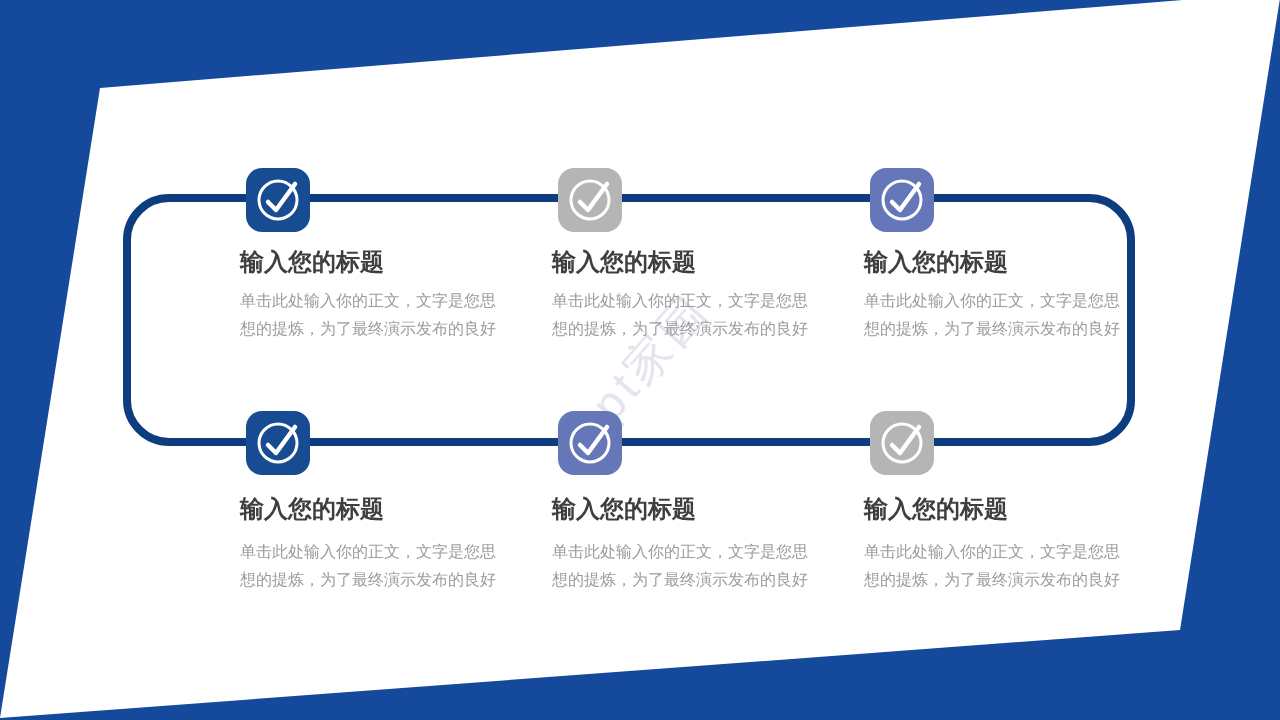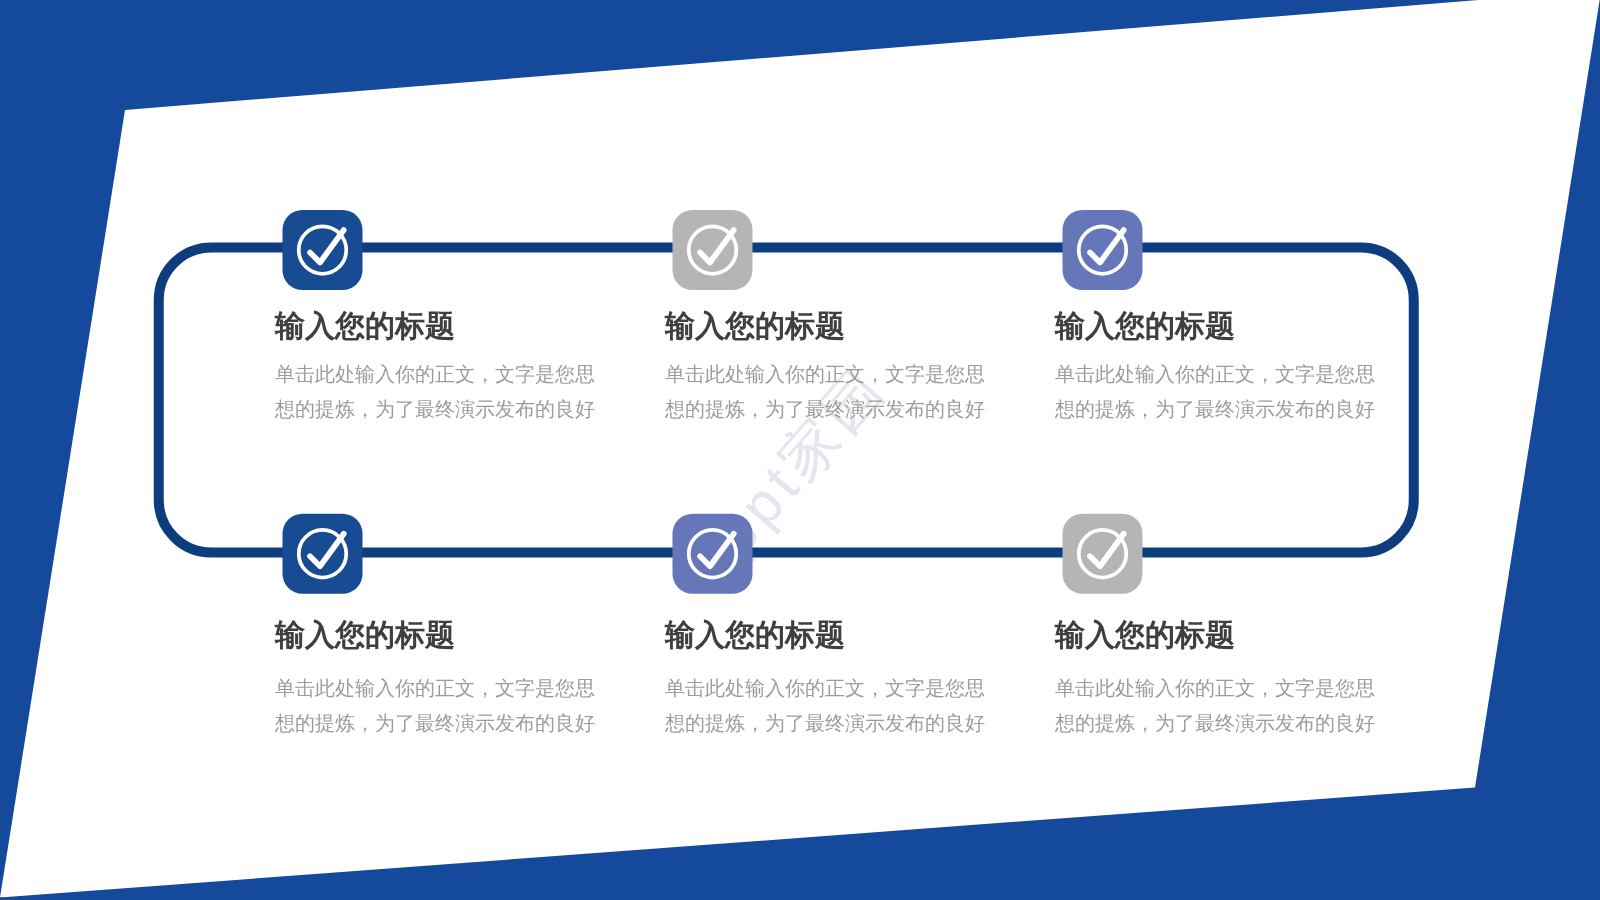--- a/index.html
+++ b/index.html
@@ -36,21 +36,21 @@
   .frame {
     position: absolute;
     left: 123px; top: 194px;
     width: 1012px; height: 252px;
     box-sizing: border-box;
     border: 8px solid var(--frame, #0E3D7F);
     border-radius: 46px;
     z-index: 3;
   }
   
-  .card { position: absolute; width: 290px; z-index: 4; }
+  .card { position: absolute; width: 290px; z-index: 4; margin-left: 20px; }
   .col1 { left: 220px; }
   .col2 { left: 532px; }
   .col3 { left: 844px; }
   .r1 { top: 168px; height: 200px; }
   .r2 { top: 411px; height: 200px; }
   .icon {
     position: absolute;
     left: 6px; top: 0;
     width: 64px; height: 64px;
     border-radius: 16px;

